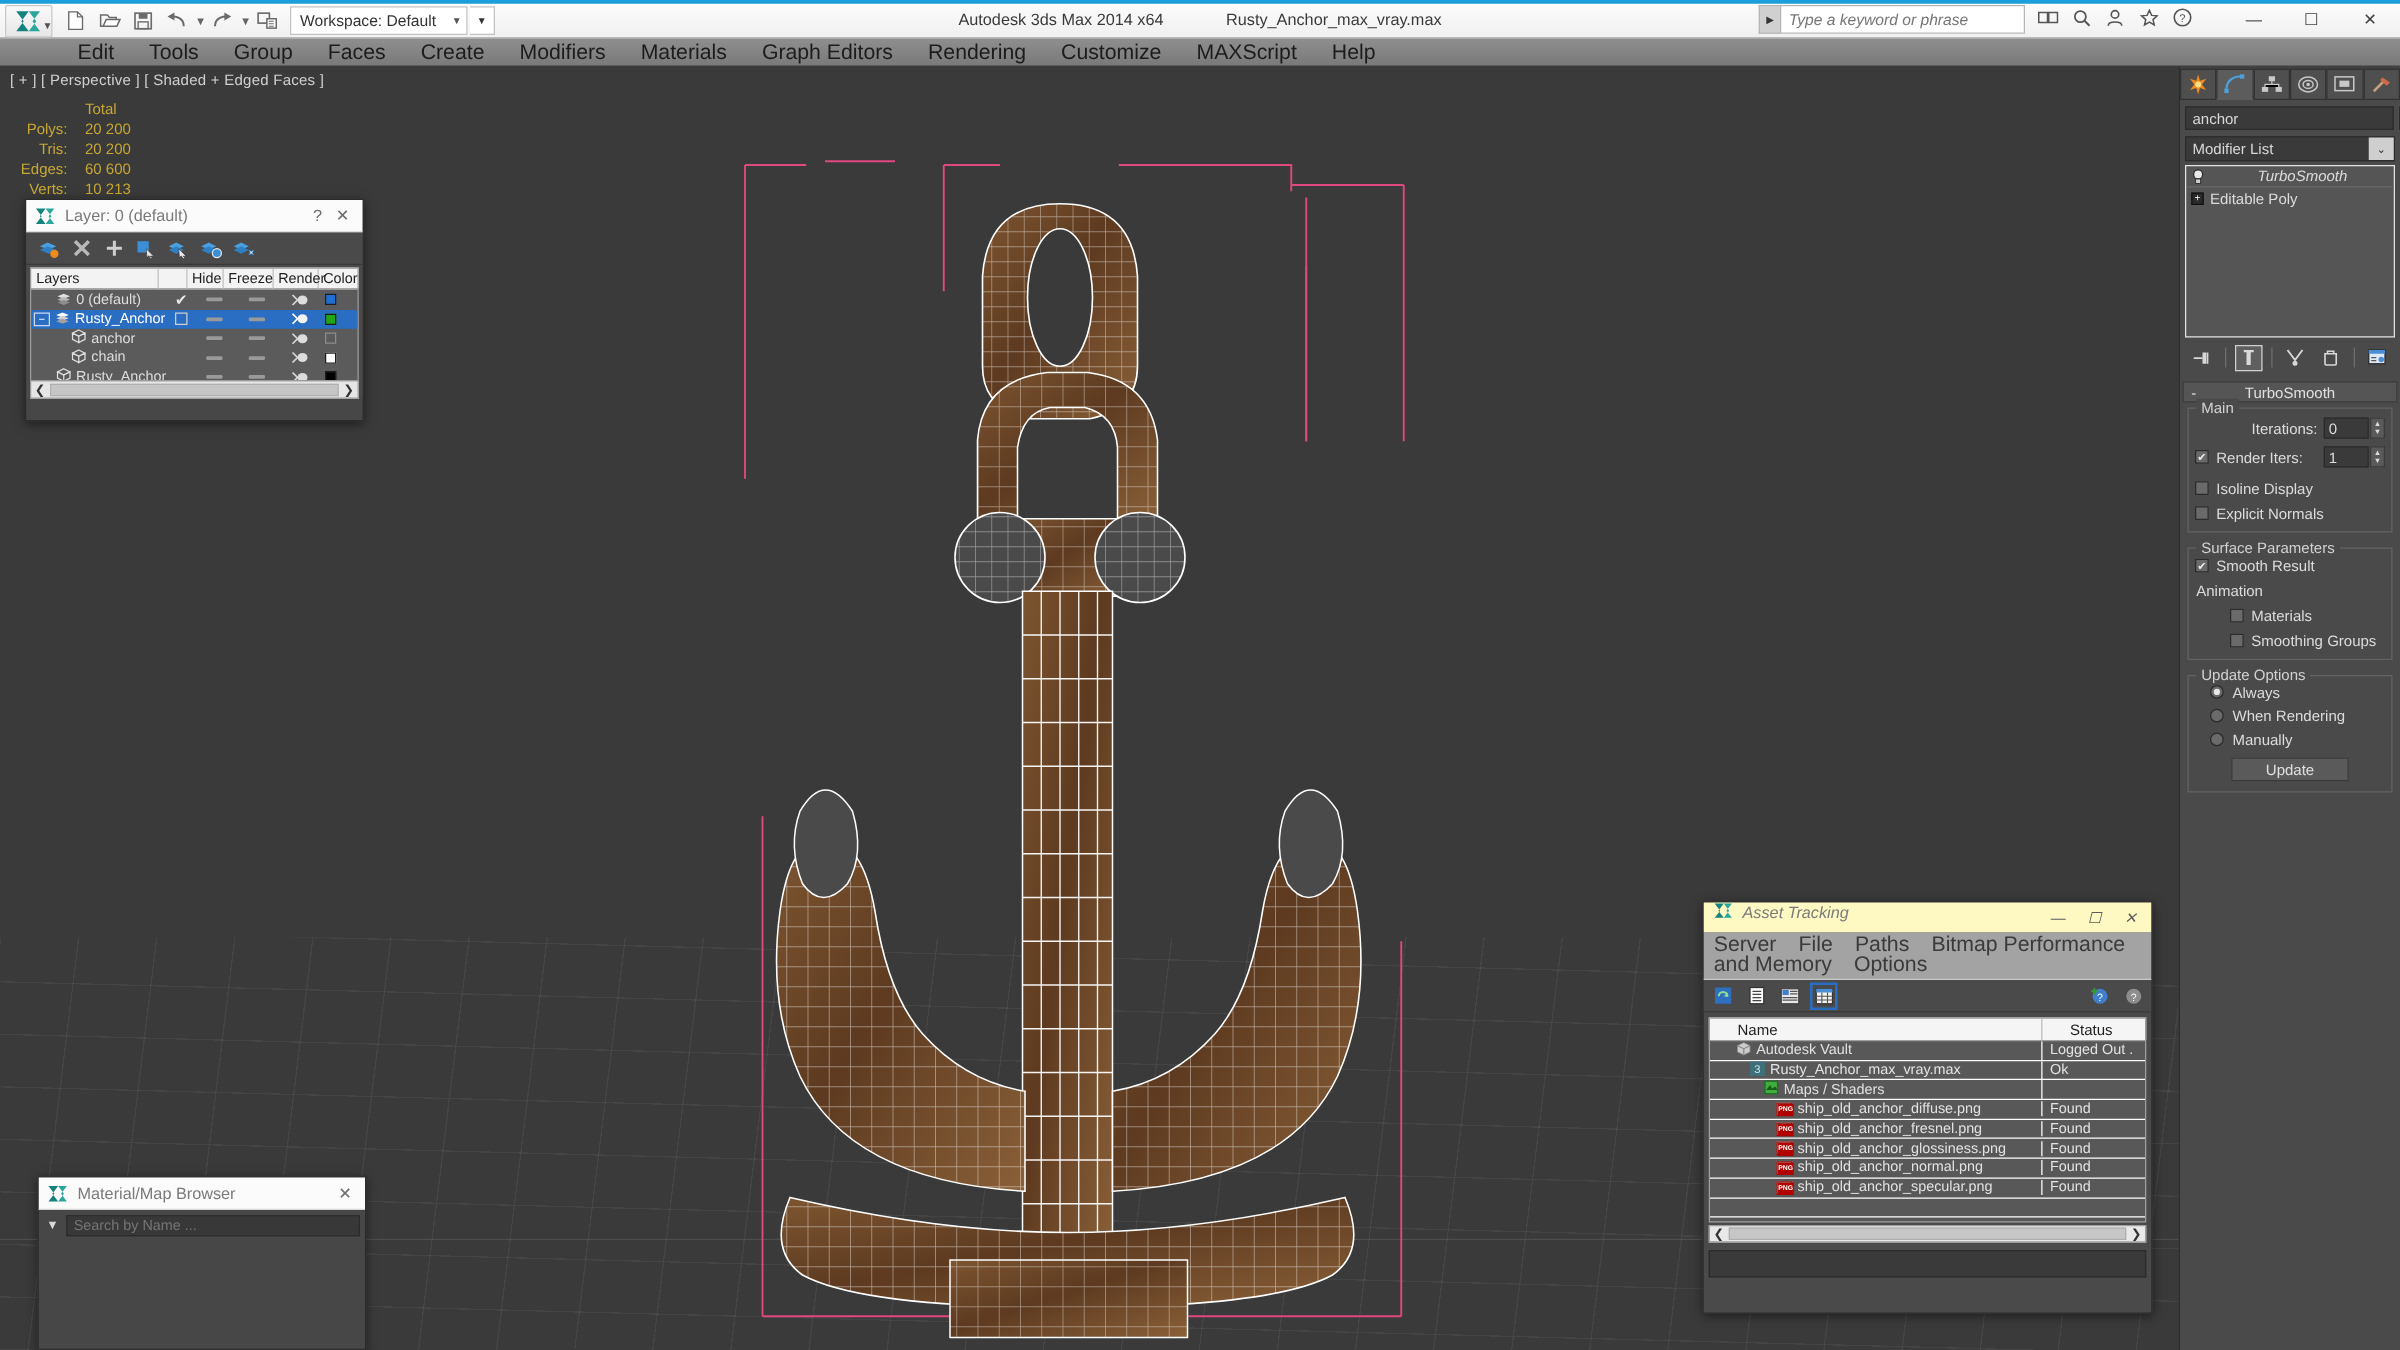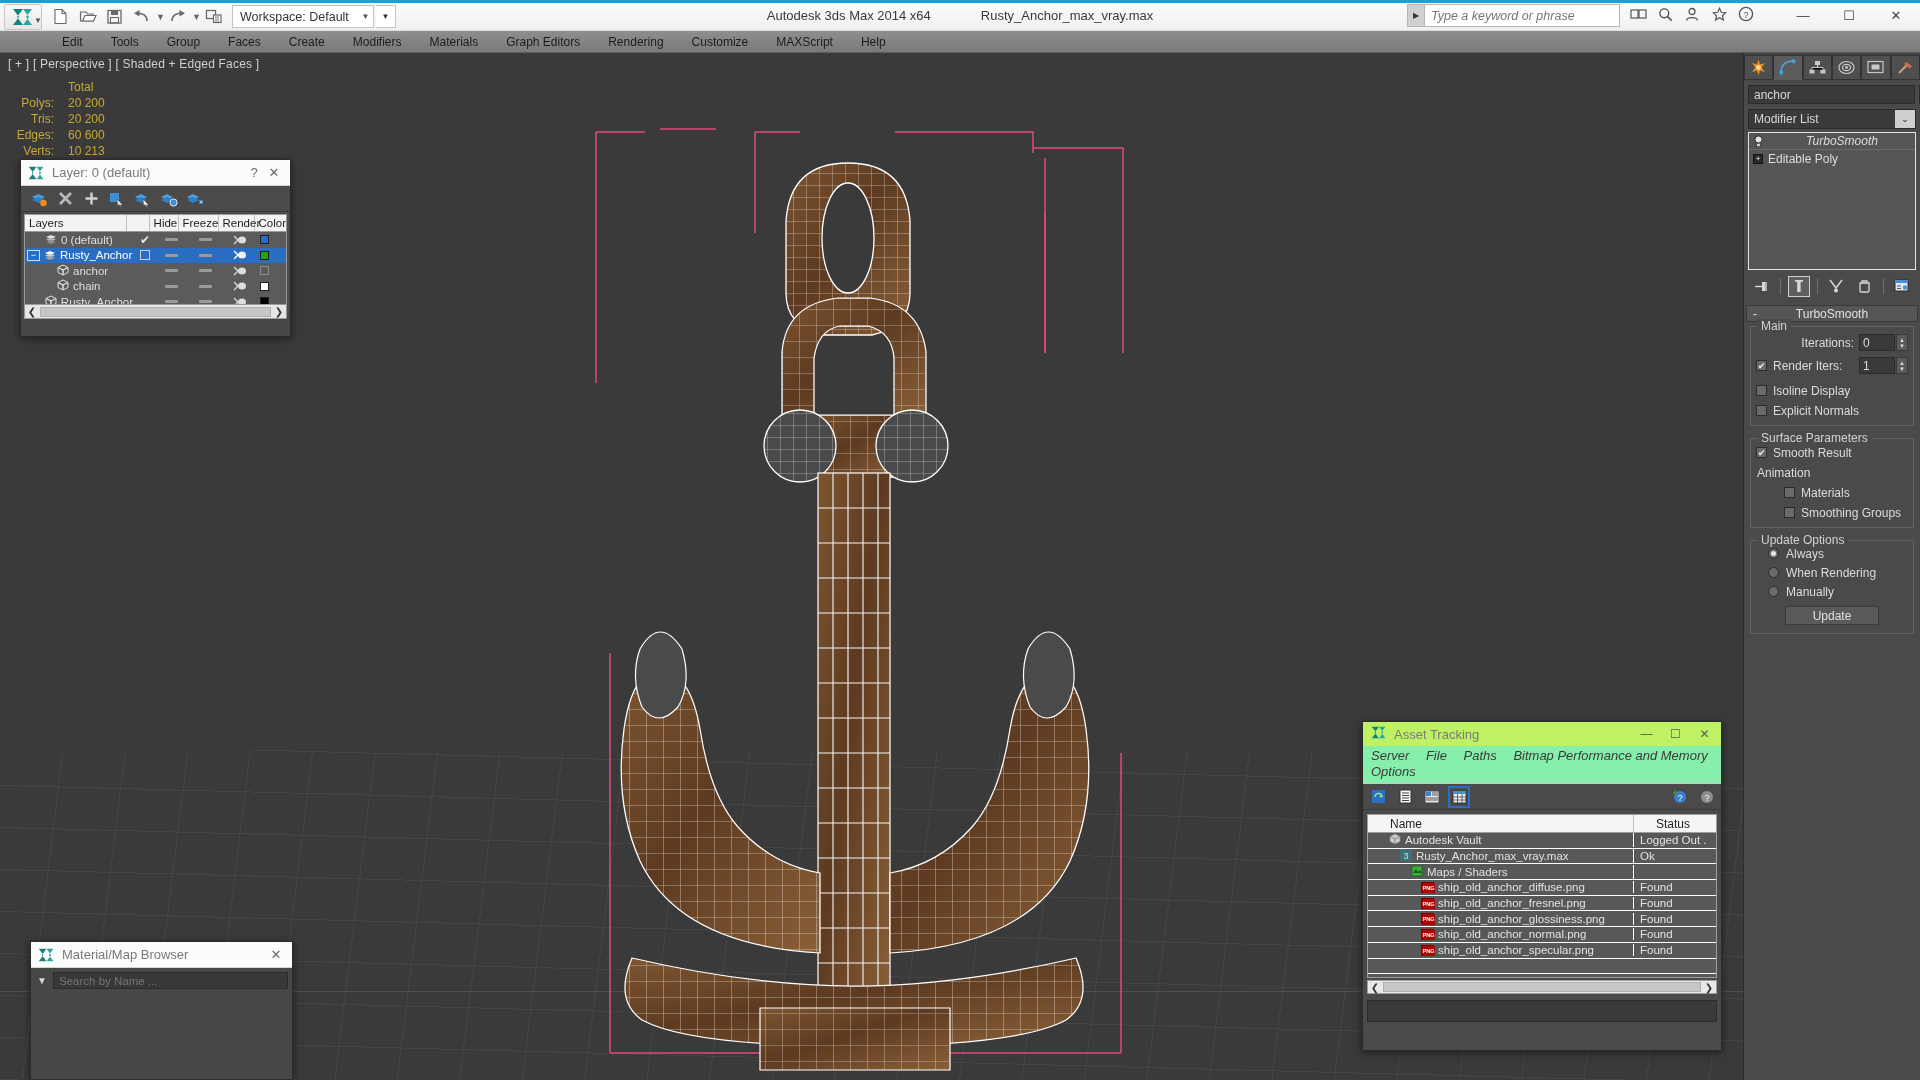--- a/index.html
+++ b/index.html
@@ -75,21 +75,21 @@
   }
   .wc.close{ width:48px; }
 
   
   .menubar{
     position:absolute; left:0; top:31px; width:1920px; height:22px;
     background:linear-gradient(#8e8e8e,#7a7a7a);
     border-bottom:1px solid #5d5d5d;
     display:flex; align-items:center; padding-left:48px; gap:0;
   }
-  .menubar .mi{ padding:0 14px; height:22px; line-height:22px; color:#1c1c1c; font-size:12px; }
+  .menubar .mi{ padding:0 14px; height:22px; line-height:22px; color:#1c1c1c; font-size:17px; }
 
   
   .viewport{
     position:absolute; left:0; top:53px; width:1743px; height:1027px;
     background:#3a3a3a; overflow:hidden;
   }
   .vp-label{
     position:absolute; left:8px; top:4px; color:#d0d0d0; font-size:12px; letter-spacing:.2px;
   }
   .stats{
@@ -185,30 +185,29 @@
   .mb-redcorner{
     position:absolute; right:0; top:0; width:0; height:0;
     border-style:solid; border-width:0 28px 16px 0; border-color:transparent #b90000 transparent transparent;
   }
   .mb-scroll{ position:absolute; right:0; top:0; width:9px; height:100%; background:#6e6e6e; }
   .mb-scroll .st{ width:9px; height:18px; background:#cfcfcf; }
 
   
   #asset-tracking{ left:1362px; top:721px; width:360px; height:330px; background:#4a4a4a;}
   .at-title{
-    height:24px; background:#bef264; display:flex; align-items:center; padding:0 2px 0 8px;
-    color:#7b7b7b; font-size:13px;
+    height:24px; background:#fef9c3; display:flex; align-items:flex-start; padding:0 2px 0 8px;
+    color:#7b7b7b; font-size:13px;font-style:italic;
   }
   .at-title .at-ico{ width:16px; height:16px; margin-right:7px;}
   .at-title .at-txt{ flex:1; }
   .at-wc{ width:29px; height:24px; display:flex; align-items:center; justify-content:center; color:#5a5a5a; font-size:12px;}
   .at-menu{
-    background:#86efac; color:#3a3a3a; font-size:13px; padding:2px 0 3px 8px; line-height:16px;
+    background:#a3a3a3; color:#3a3a3a; font-size:17px; padding:2px 0 3px 8px; line-height:16px;
     border-bottom:1px solid #c9c9c9;
-    font-style:italic;
   }
   .at-menu span{ margin-right:13px; }
   .at-tools{
     height:26px; background:#4a4a4a; display:flex; align-items:center; padding:0 6px; gap:9px;
     border-bottom:1px solid #3a3a3a;
   }
   .at-tools .att{ width:18px; height:18px; display:flex; align-items:center; justify-content:center;}
   .at-tools .att.on{ outline:2px solid #2a6ec4; }
   .at-spacer{ flex:1; }
   .at-head{

